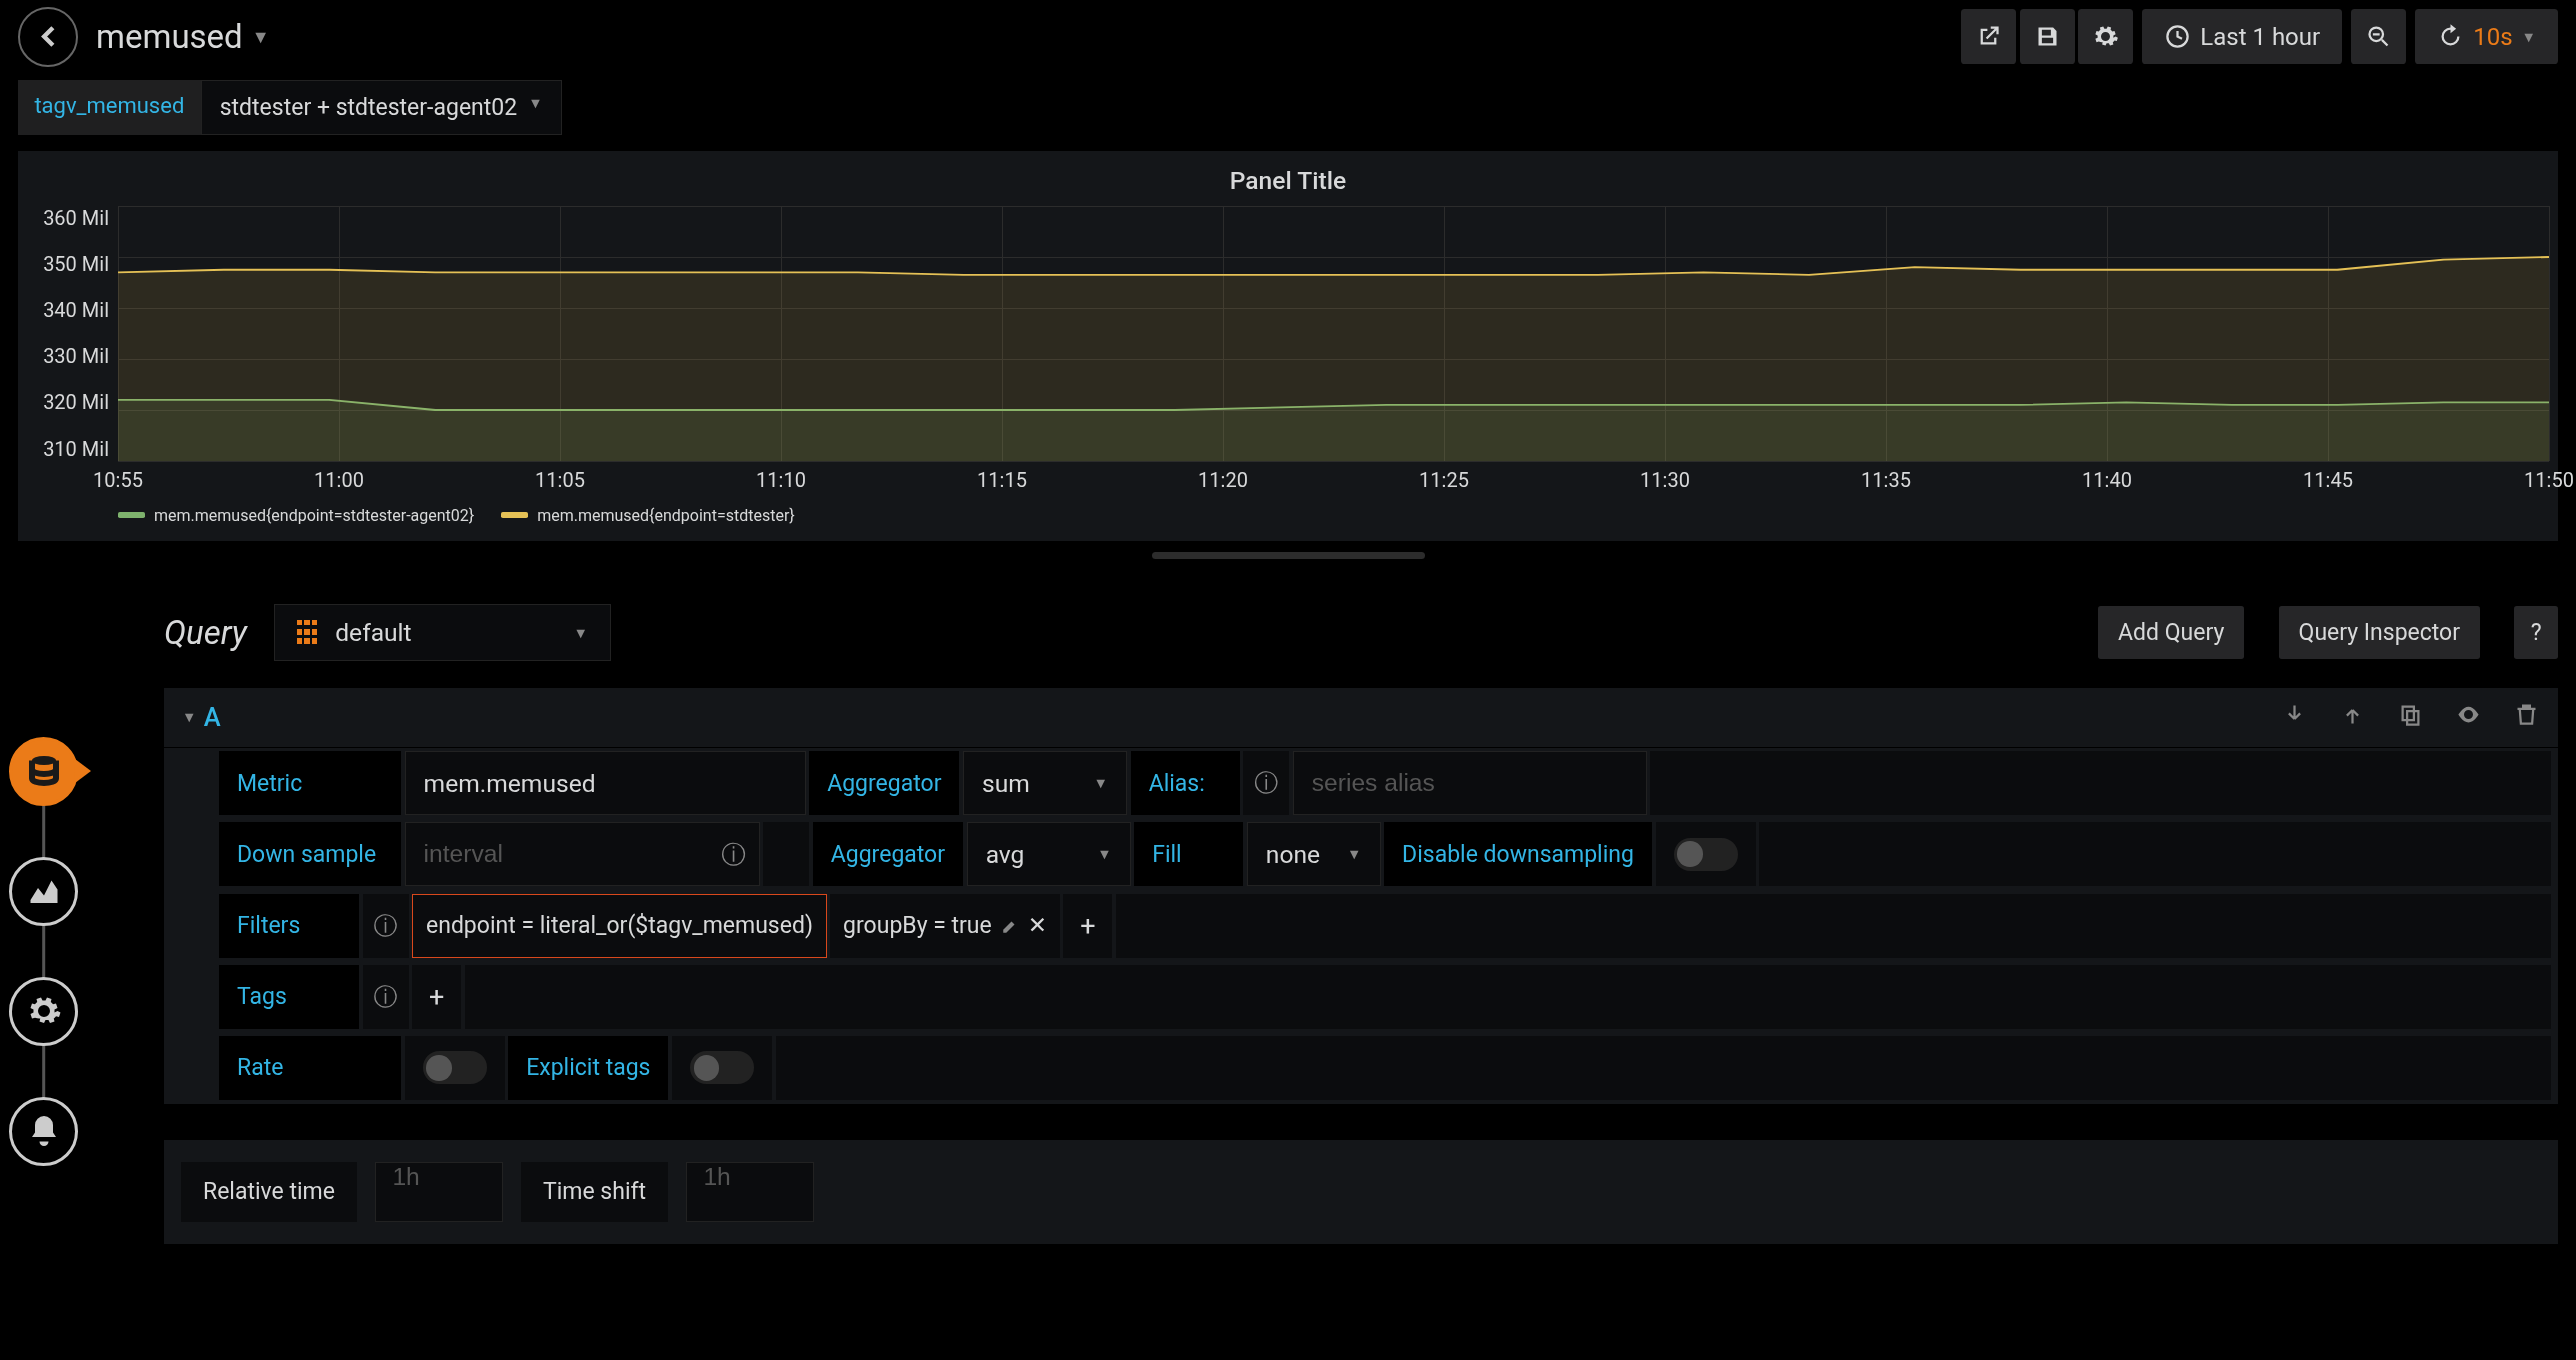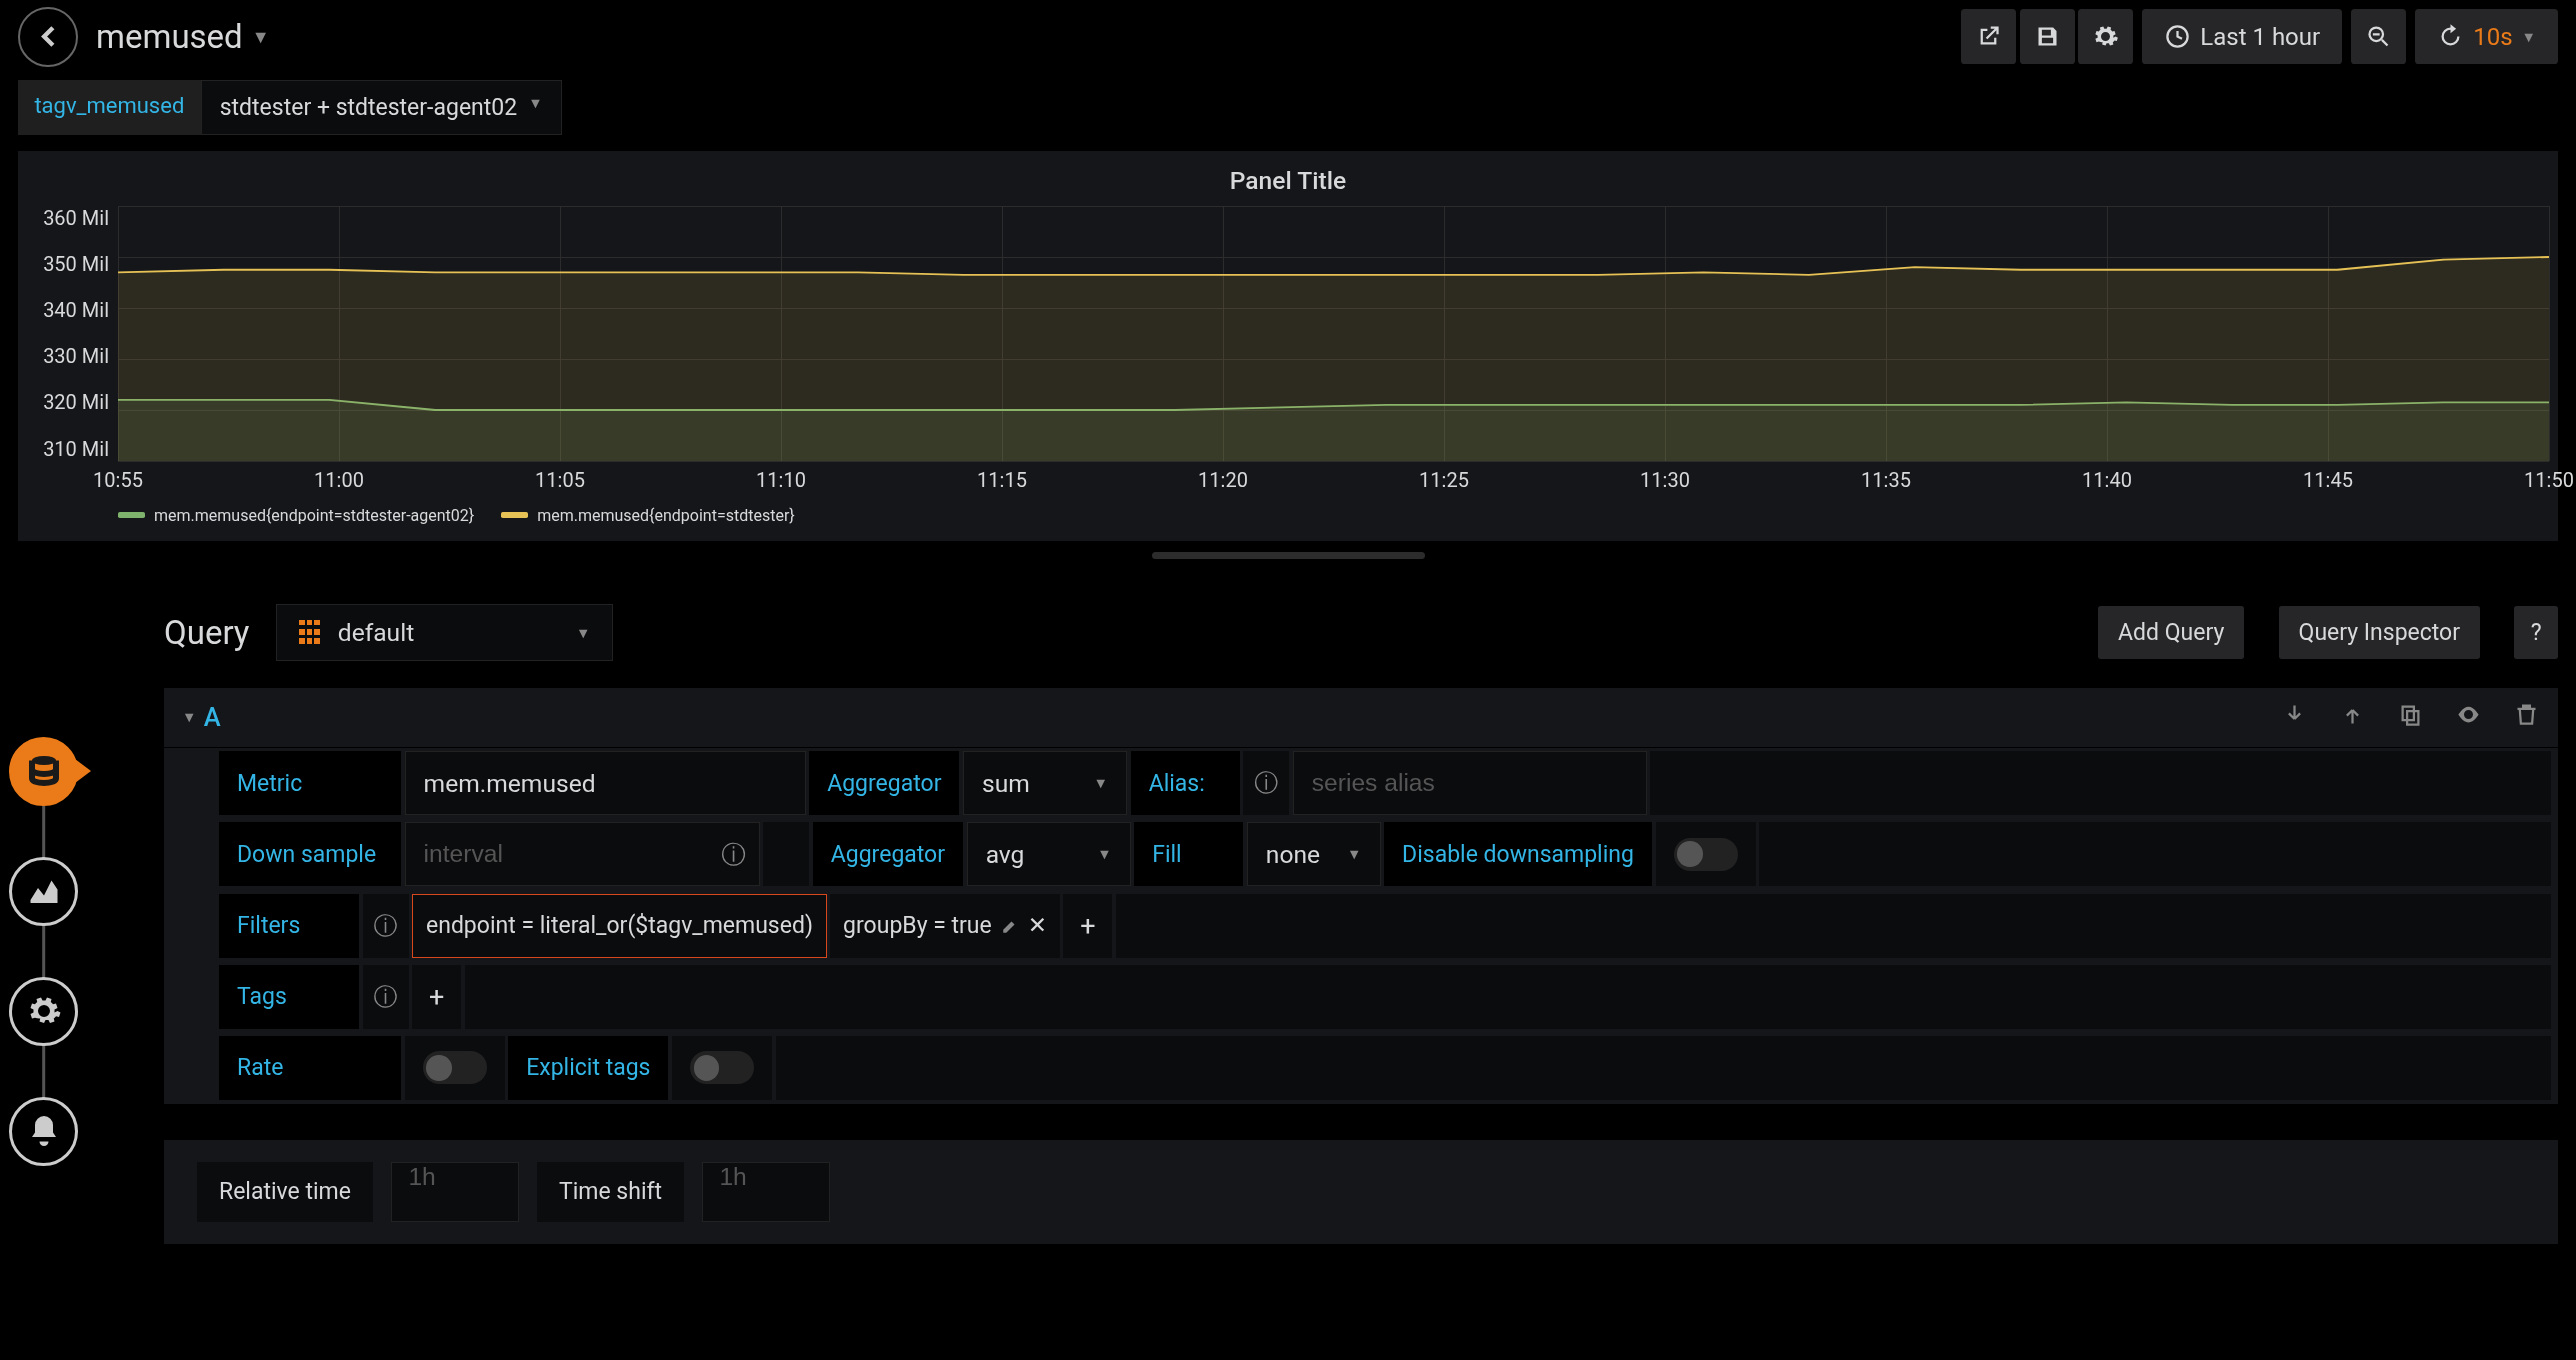--- a/index.html
+++ b/index.html
@@ -42,21 +42,21 @@
 
 .side-tabs { position:absolute; left:9px; top:711px; display:flex; flex-direction:column; align-items:center; gap:0; }
 .side-line { position:absolute; left:50%; top:36px; bottom:36px; width:3.6px; background:#555; transform:translateX(-50%); z-index:0; }
 .side-icon { width:69px; height:69px; border-radius:50%; border:3.6px solid #ccc; background:#000; display:flex; align-items:center; justify-content:center; z-index:1; margin:25.5px 0; cursor:pointer; }
 .side-icon.active { border-color:#eb7b18; background:#eb7b18; }
 .side-icon.active::after { content:''; position:absolute; right:-16.4px; width:0; height:0; border-top:12.8px solid transparent; border-bottom:12.8px solid transparent; border-left:16.4px solid #eb7b18; }
 
 
 .editor { margin-left:164px; margin-right:18px; margin-top:36px; }
 .editor-header { display:flex; align-items:center; gap:27px; padding:9px 0 27px 0; }
-.editor-header h2 { color:#d8d9da; font-size:33px; font-weight:400; }
+.editor-header h2 { color:#d8d9da; font-size:33px; font-weight:400;font-style:italic; }
 .ds-picker { background:#0b0c0e; border:0.9px solid #222; padding:12.8px 22px; display:flex; align-items:center; gap:12.8px; font-size:24.6px; cursor:pointer; min-width:337px; }
 .ds-icon { width:25.5px; height:25.5px; display:flex; flex-wrap:wrap; gap:1.8px; }
 .ds-icon span { width:5.5px; height:5.5px; background:#eb7b18; }
 .editor-header .btn { margin-left:auto; }
 .btn { background:#262628; color:#d8d9da; padding:12.8px 20px; font-size:23px; cursor:pointer; border-radius:2.7px; }
 .btn + .btn { margin-left:7.3px; }
 .btn.icon { padding:12.8px 16.4px; }
 
 .query-body { background:#141619; }
 .query-row-head { display:flex; align-items:center; padding:12.8px 18px; border-bottom:0.9px solid #000; }
@@ -75,21 +75,21 @@
 .info-i { background:#0b0c0e; height:64px; width:46px; display:flex; align-items:center; justify-content:center; color:#888; }
 
 .filter-chip { background:#0b0c0e; border:1.8px solid #d9481c; height:64px; display:flex; align-items:center; padding:0 12.8px; font-size:23px; color:#d8d9da; }
 .filter-gb { background:#0b0c0e; height:64px; display:flex; align-items:center; padding:0 12.8px; font-size:23px; color:#d8d9da; gap:9px; }
 .add-btn { background:#0b0c0e; height:64px; width:49px; display:flex; align-items:center; justify-content:center; font-size:27px; cursor:pointer; color:#d8d9da; }
 
 .toggle { width:64px; height:33px; background:#222; border-radius:16.4px; position:relative; cursor:pointer; }
 .toggle::after { content:''; position:absolute; width:25.5px; height:25.5px; background:#555; border-radius:50%; top:3.6px; left:3.6px; }
 .toggle-wrap { background:#0b0c0e; height:64px; display:flex; align-items:center; padding:0 18px; }
 
-.time-section { background:#141619; margin-top:36px; padding:22px 33px; display:flex; gap:18px; }
+.time-section { background:#141619; margin-top:36px; padding:22px 17px; display:flex; gap:18px; }
 .time-label { background:#0b0c0e; color:#d8d9da; padding:0 22px; height:60px; display:flex; align-items:center; font-size:23px; }
 .time-input { background:#0b0c0e; border:0.9px solid #222; height:60px; width:128px; padding:0 16.4px; }
 .time-input input { background:none; border:none; color:#d8d9da; font-size:24.6px; width:100%; outline:none; }
 .time-input input::placeholder { color:#555; }
 
 svg.ico { width:27px; height:27px; fill:#d8d9da; }
 svg.ico-big { width:35px; height:35px; fill:#ccc; }
 </style>
 </head>
 <body>

